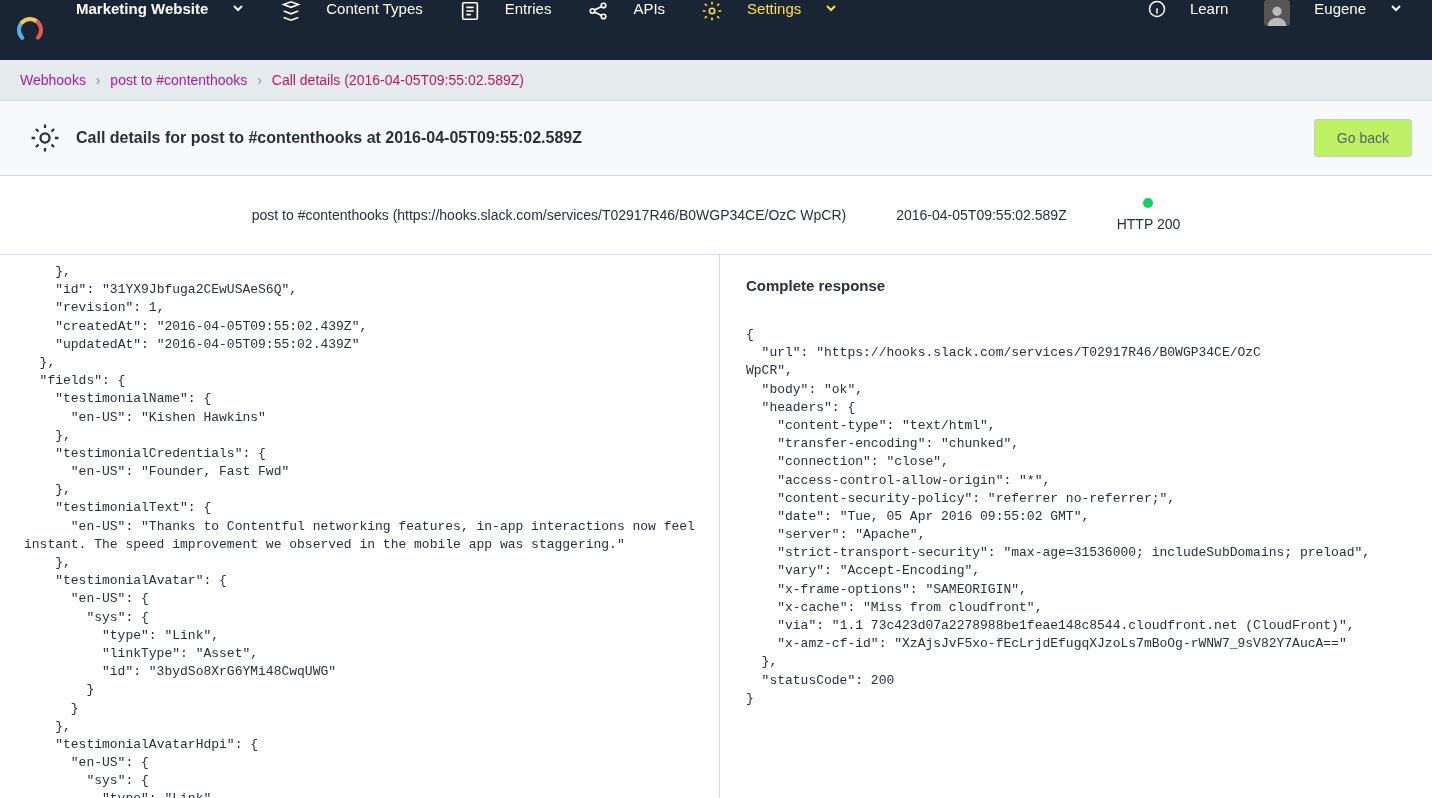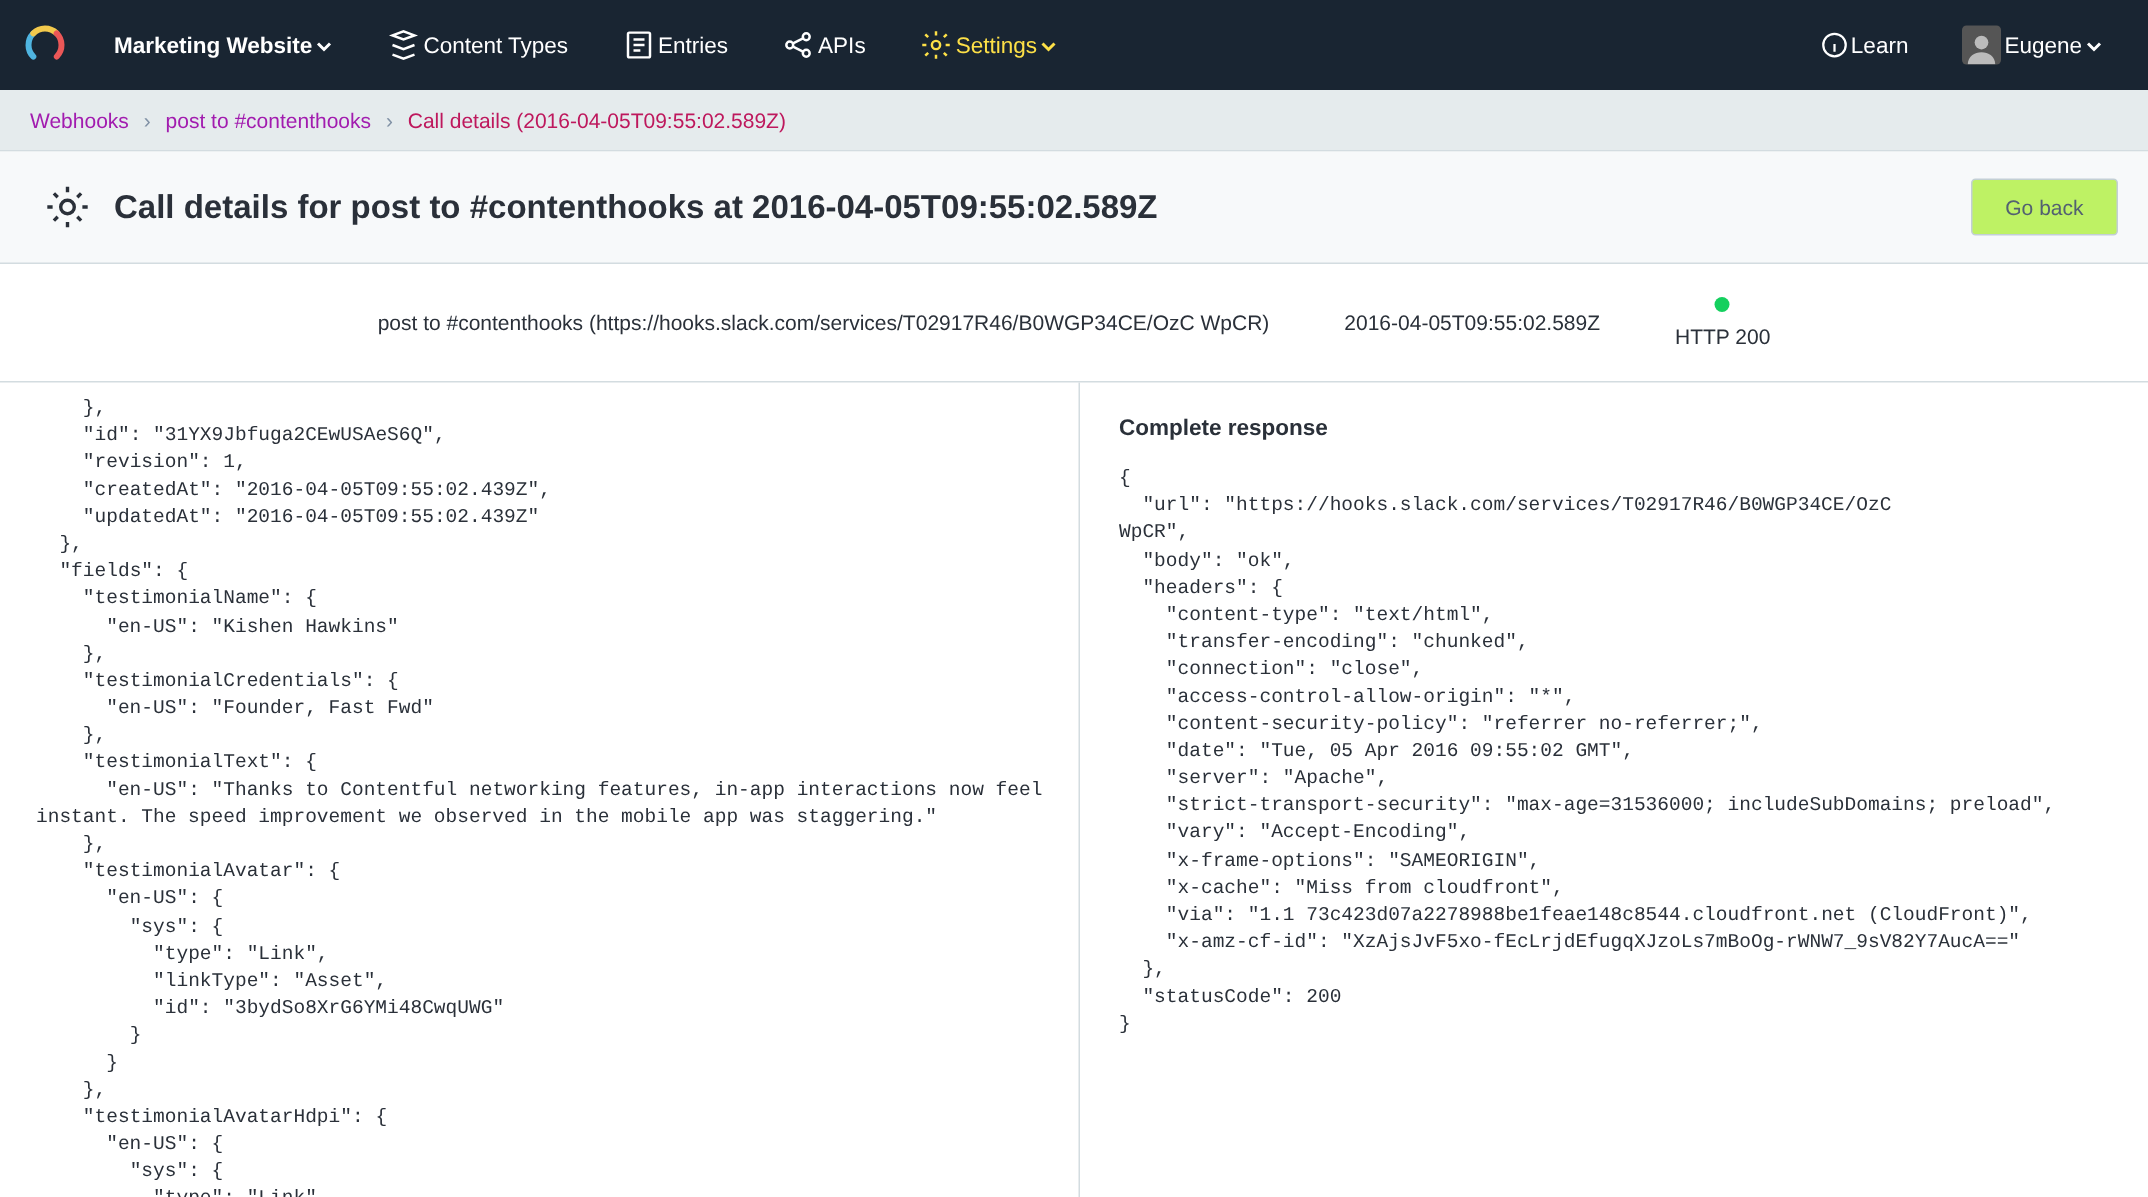--- a/index.html
+++ b/index.html
@@ -15,27 +15,26 @@
     background: #192532;
     height: 60px;
     display: flex;
     align-items: center;
     padding: 0 12px;
     color: #fff;
   }
   .logo { width: 28px; height: 28px; margin-right: 14px; margin-left: 4px; }
   .nav-item {
     display: flex;
-    align-items: center;
     color: #fff;
     padding: 0 18px;
     height: 60px;
     font-size: 15px;
     cursor: pointer;
-    gap: 2px;
+    gap: 24px;
   }
   .nav-item.space-item { font-weight: 600; }
   .nav-item.active { color: #fde047; }
   .nav-icon { width: 22px; height: 22px; flex-shrink: 0; }
   .nav-icon svg { width: 100%; height: 100%; }
   .chev { width: 12px; height: 12px; }
   .nav-spacer { flex: 1; }
   .avatar {
     width: 26px; height: 26px; background: #555;
     display: inline-flex; align-items: flex-end; justify-content: center;
@@ -54,21 +53,21 @@
   .breadcrumb-bar .current { color: #be185d; }
   
   .titlebar {
     display: flex;
     align-items: center;
     padding: 18px 20px 18px 28px;
     border-bottom: 1px solid #d3dce0;
     background: #f7f9fa;
   }
   .titlebar .gear { width: 34px; height: 34px; margin-right: 14px; color: #2a3039; }
-  .titlebar h1 { font-size: 22px; font-weight: 700; flex: 1; }
+  .titlebar h1 { font-size: 16px; font-weight: 700; flex: 1; }
   .go-back-btn {
     background: #bef264;
     border: 1px solid #c3cfd5;
     color: #536171;
     padding: 10px 22px;
     border-radius: 3px;
     font-size: 14px;
     cursor: pointer;
   }
   
@@ -92,21 +91,21 @@
   .col-left {
     width: 720px;
     border-right: 1px solid #d3dce0;
     padding: 8px 0 8px 0;
   }
   .col-right {
     flex: 1;
     padding: 22px 16px 8px 26px;
   }
   .col-right h3 {
-    font-size: 15px; font-weight: 600; color: #2a3039; margin-bottom: 16px;
+    font-size: 15px; font-weight: 600; color: #2a3039; margin-bottom: 32px;
   }
   pre {
     font-family: "SFMono-Regular", Consolas, "Liberation Mono", Menlo, monospace;
     font-size: 13px;
     line-height: 1.4;
     white-space: pre-wrap;
     word-wrap: break-word;
     color: #2a3039;
   }
   .col-left pre { padding: 0 24px; }

